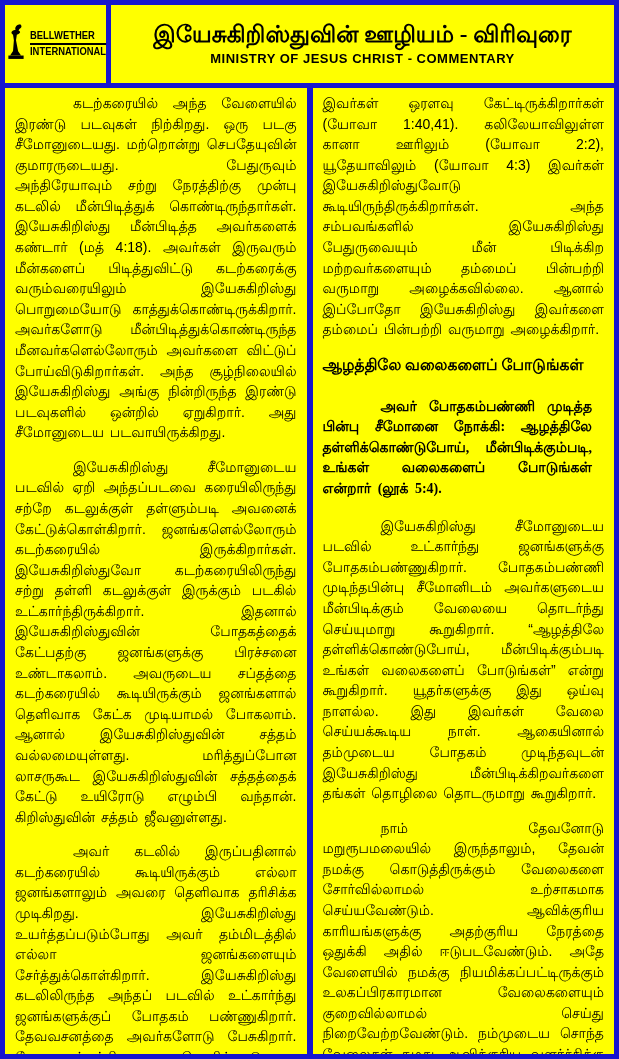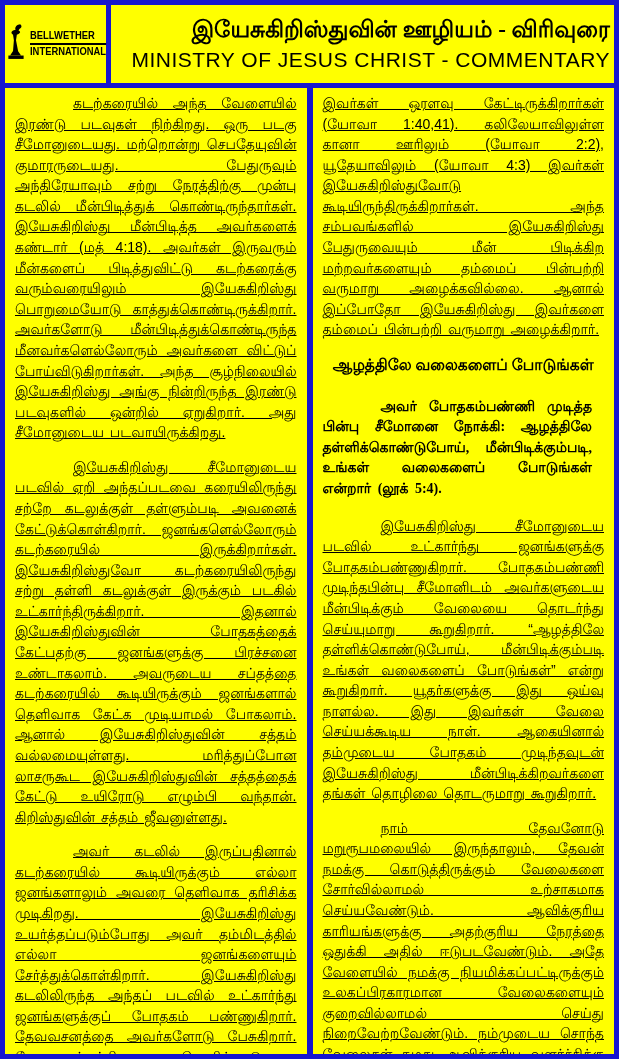--- a/index.html
+++ b/index.html
@@ -23,41 +23,41 @@
   .logo-box {
     width:101px; flex:0 0 101px;
     display:flex; align-items:center; justify-content:flex-start; gap:3px;
   }
   .logo-figure { flex:0 0 auto; }
   .logo-text { font-weight:bold; font-size:10px; line-height:1.25; transform:scaleX(.94); transform-origin:left; white-space:nowrap; }
   .logo-line1 { border-bottom:2px solid #000; padding-bottom:1px; }
   .logo-line2 { padding-top:1px; }
   .title-box {
     flex:1;
-    display:flex; flex-direction:column; align-items:flex-end; justify-content:center;
+    display:flex; flex-direction:column; align-items:center; justify-content:center;
     gap:5px; padding:4px;
   }
   .title-ta { font-family:"Liberation Serif", serif; font-weight:bold; font-size:23px; line-height:1.1; }
-  .title-en { font-weight:normal; font-size:21px; letter-spacing:.5px; line-height:1.1; }
+  .title-en { font-weight:bold; font-size:13px; letter-spacing:.5px; line-height:1.1; }
 
   
   .main { flex:1 1 auto; display:flex; gap:6px; min-height:0; }
   .col {
     flex:1 1 0;
     padding:5px 10px 0 10px;
     overflow:hidden;
     font-size:14px; line-height:1.47;
     text-align:justify;
     text-justify:inter-word;
   }
-  .para { text-indent:58px; margin:0 0 14px 0; word-spacing:2px;text-decoration:underline; }
+  .para { text-indent:58px; margin:0 0 14px 0; word-spacing:2px; }
   .para.no-indent { text-indent:0; }
   .sec-head {
     font-weight:bold; font-size:15.5px;
-    text-align:center; text-indent:0;
+    text-align:left; text-indent:0;
     margin:8px 0 20px 0;
     font-family:"Liberation Serif", serif;
   }
   .quote-para {
     font-weight:bold;
     font-family:"Liberation Serif", serif;
     text-indent:58px;
     margin:0 12px 16px 0;
     word-spacing:3px;
   }

